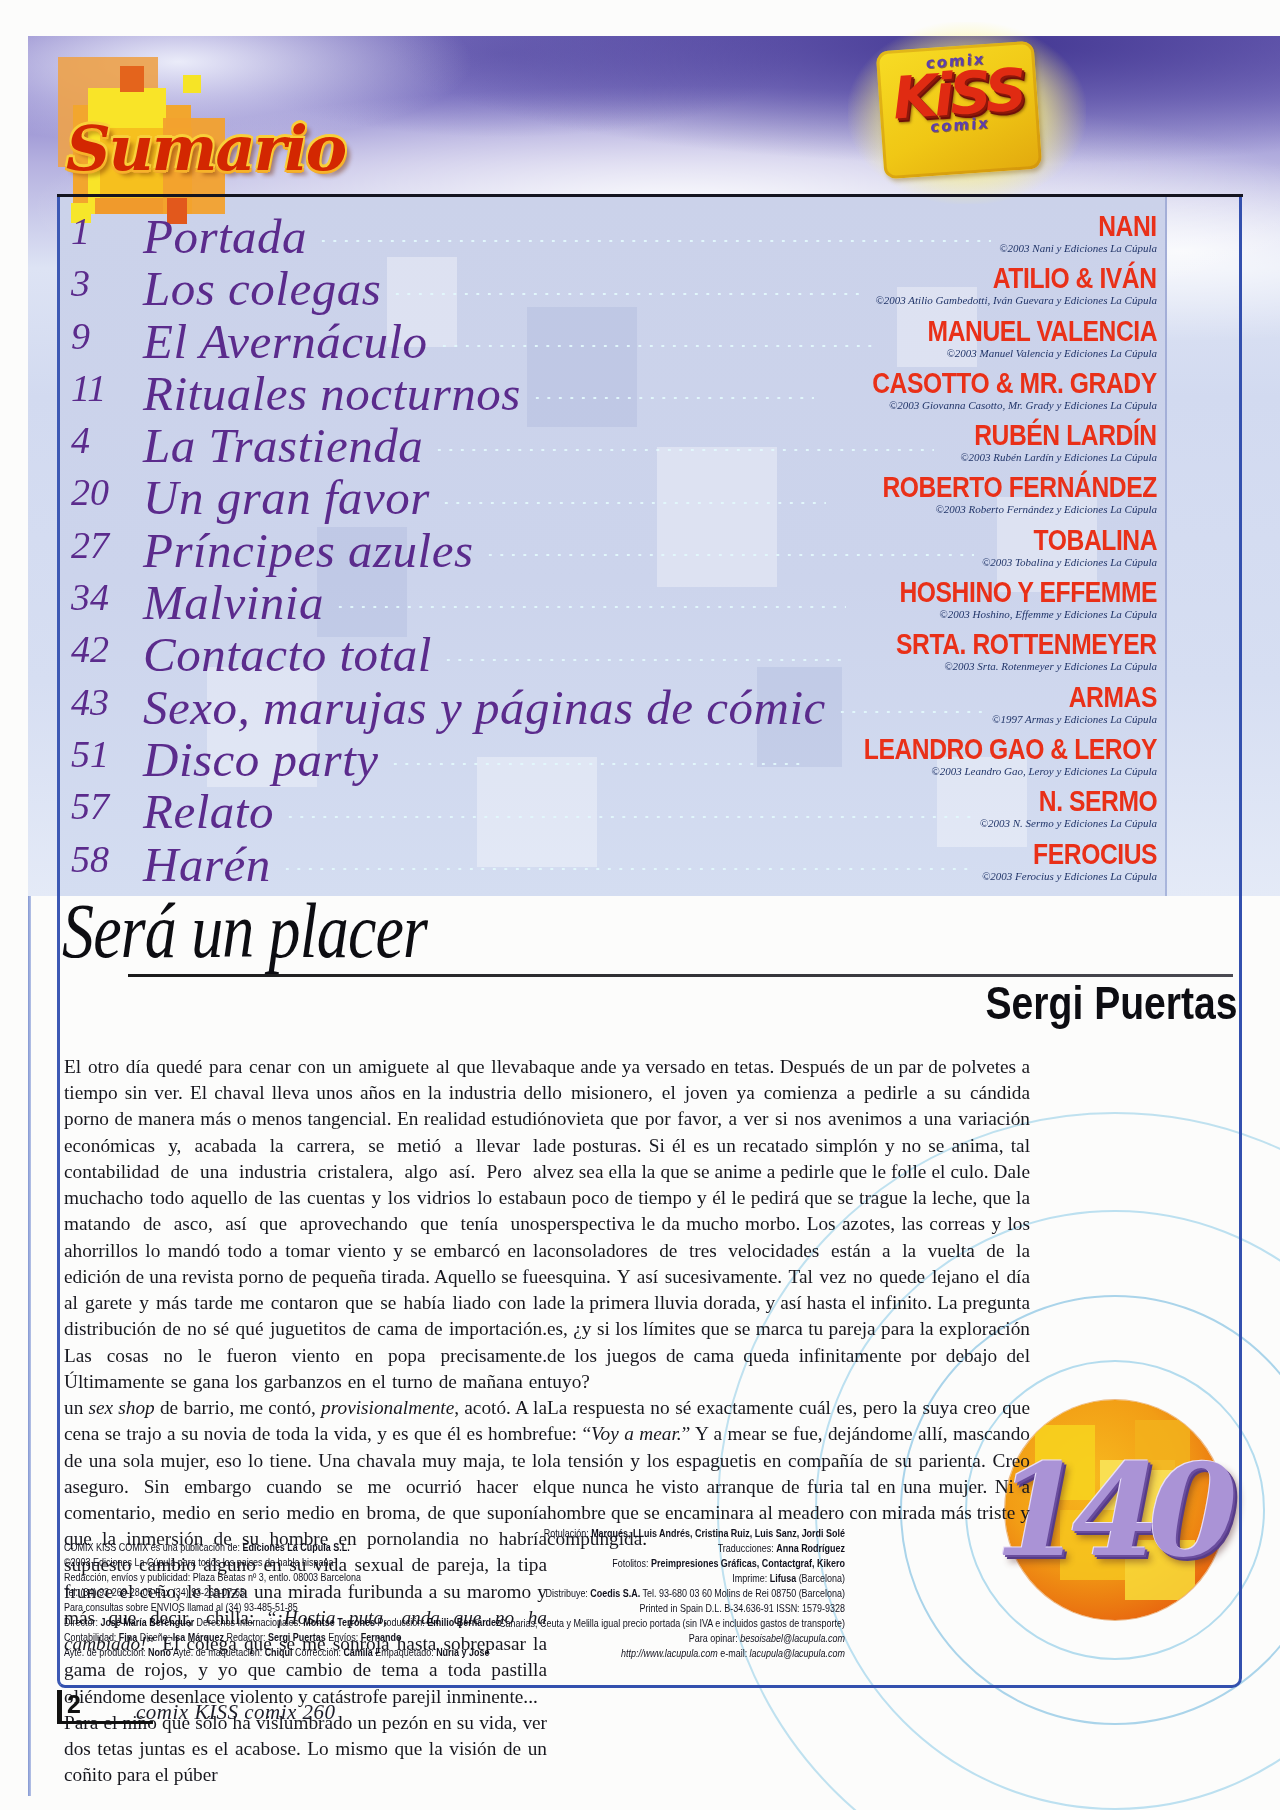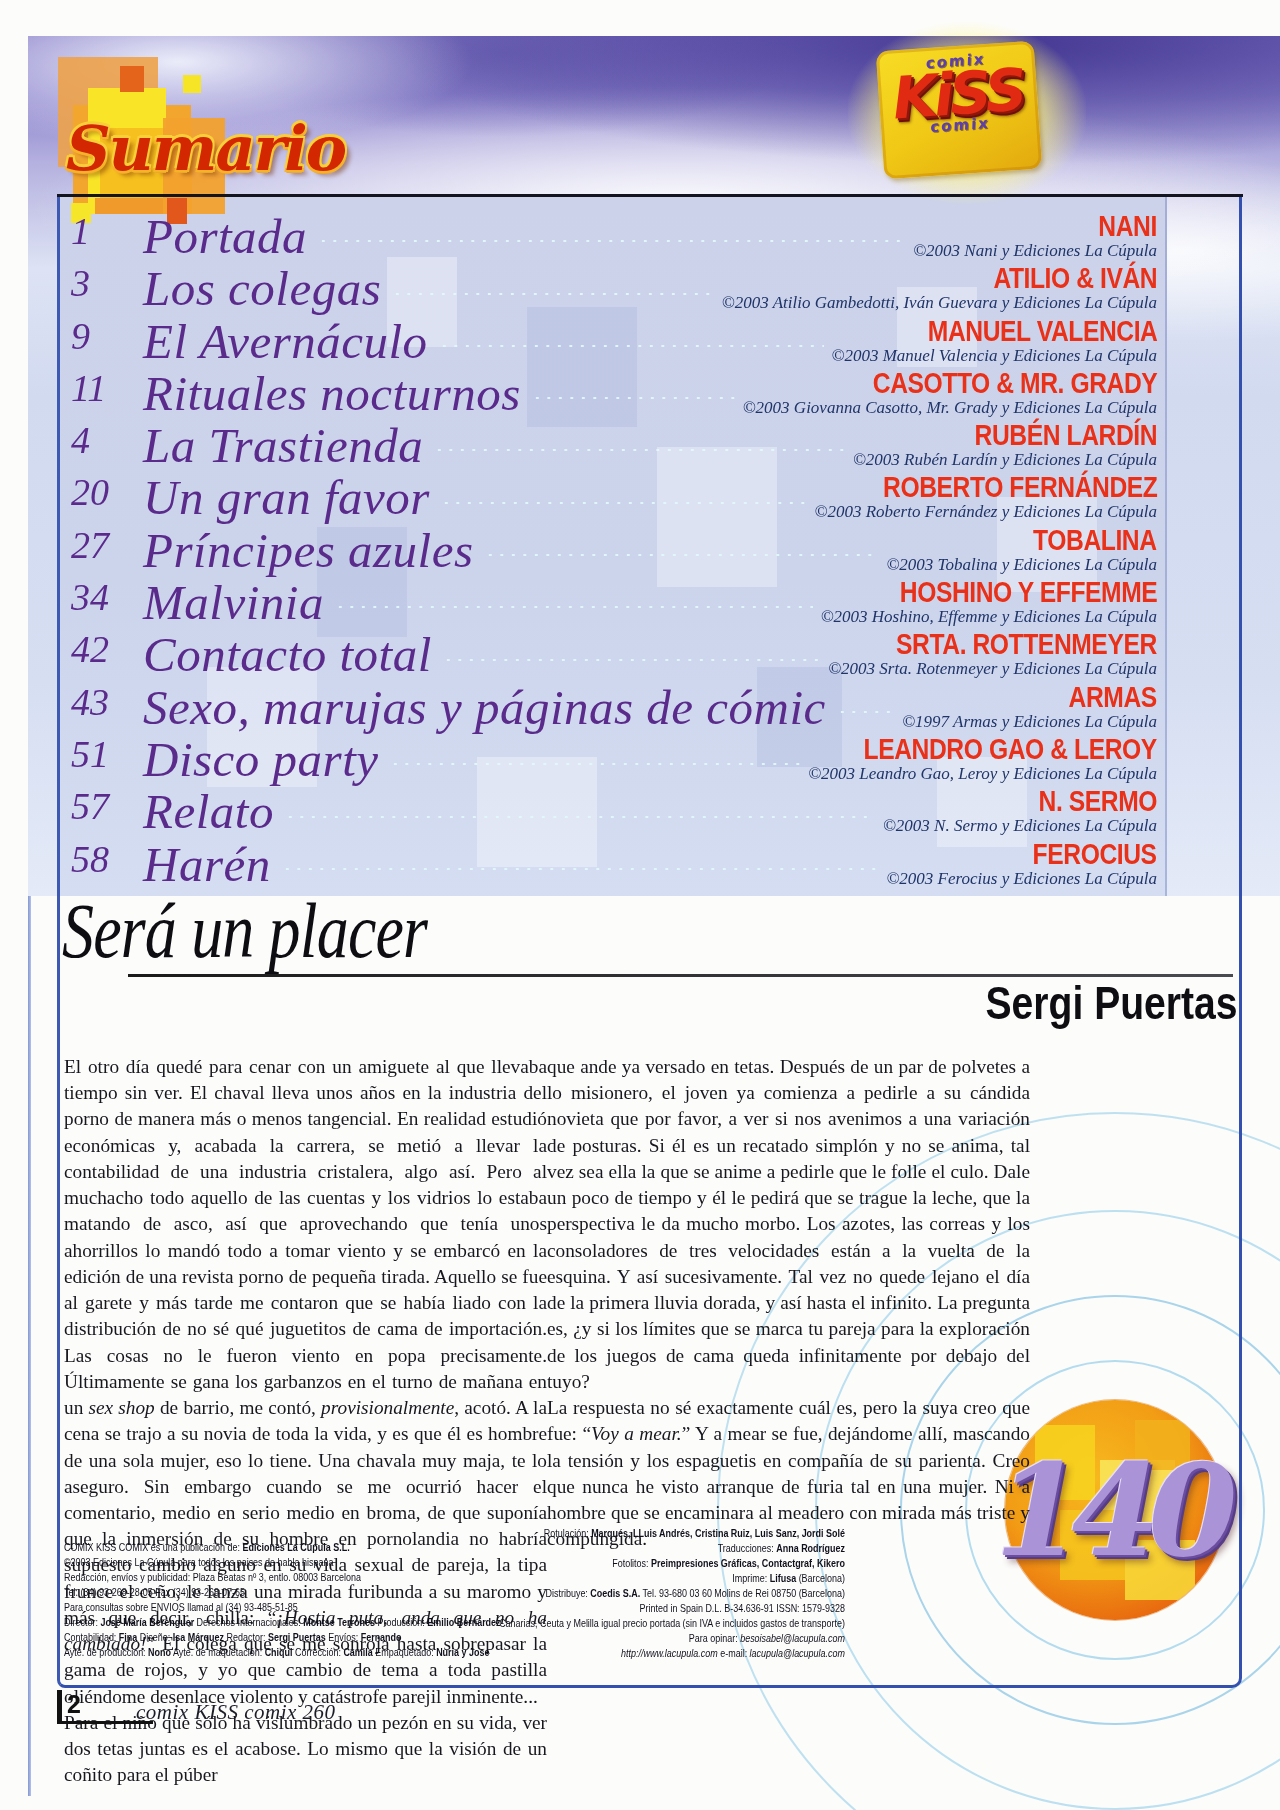--- a/index.html
+++ b/index.html
@@ -72,21 +72,21 @@
   .toc-row{display:flex;align-items:flex-start;height:52.3px;position:relative;}
   .toc-num{flex:0 0 72px;font-style:italic;font-size:38px;line-height:1;color:#5b2b8c;padding-top:3px;}
   .toc-title{font-style:italic;font-size:49px;line-height:1;color:#5b2b8c;white-space:nowrap;padding-top:3px;letter-spacing:.5px;}
   .toc-leader{flex:1 1 auto;min-width:0;height:8px;align-self:flex-end;margin:0 8px 16px 12px;
     background-image:radial-gradient(circle 2.4px at 4px 4px,rgba(226,248,252,.95) 58%,rgba(226,248,252,0) 62%);
     background-size:11.5px 8px;background-repeat:repeat-x;}
   .toc-credit{flex:0 0 auto;text-align:right;margin-top:3px;}
   .toc-artist{display:block;font-family:"Liberation Sans",sans-serif;font-weight:800;
     font-size:29px;line-height:1;letter-spacing:-.5px;color:#e93018;
     transform:scaleX(.85);transform-origin:100% 50%;white-space:nowrap;}
-  .toc-copy{display:block;font-style:italic;font-size:17px;line-height:1.1;color:#203468;margin-top:1px;white-space:nowrap;}
+  .toc-copy{display:block;font-style:italic;font-size:11px;line-height:1.1;color:#203468;margin-top:1px;white-space:nowrap;}
   
   #article-title{
     position:absolute;left:62px;top:888px;z-index:3;
     font-style:italic;font-weight:400;font-size:78px;line-height:1.1;color:#0d0d12;
     letter-spacing:-1px;transform:scaleX(.82);transform-origin:0 0;white-space:nowrap;
   }
   #title-rule{position:absolute;left:128px;top:974px;width:1105px;height:2.5px;
     background:linear-gradient(90deg,#1a1a1a,#4a4a52);z-index:2;}
   #article-author{
     position:absolute;right:42px;top:980px;z-index:3;

